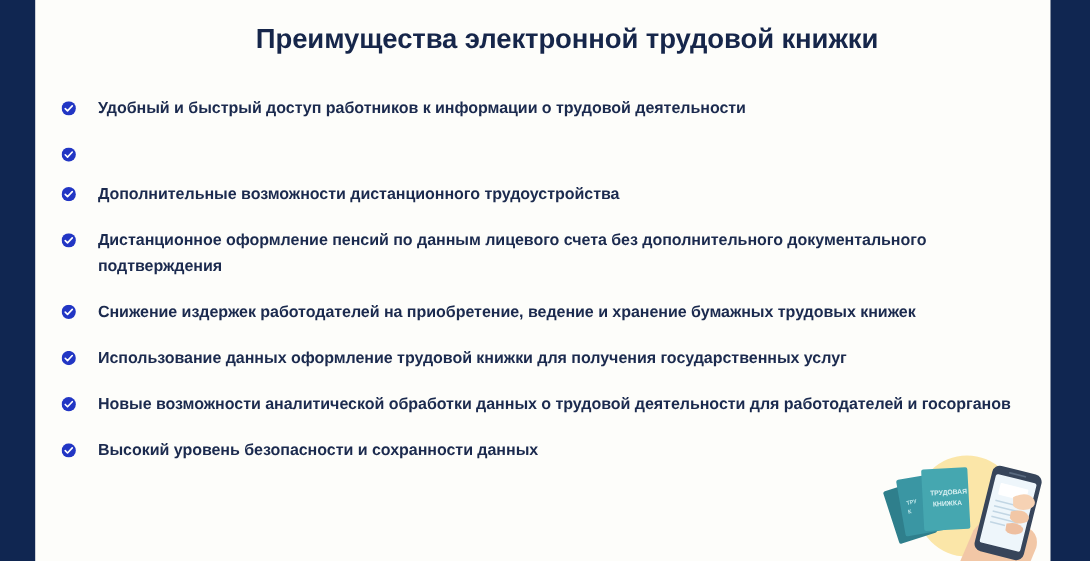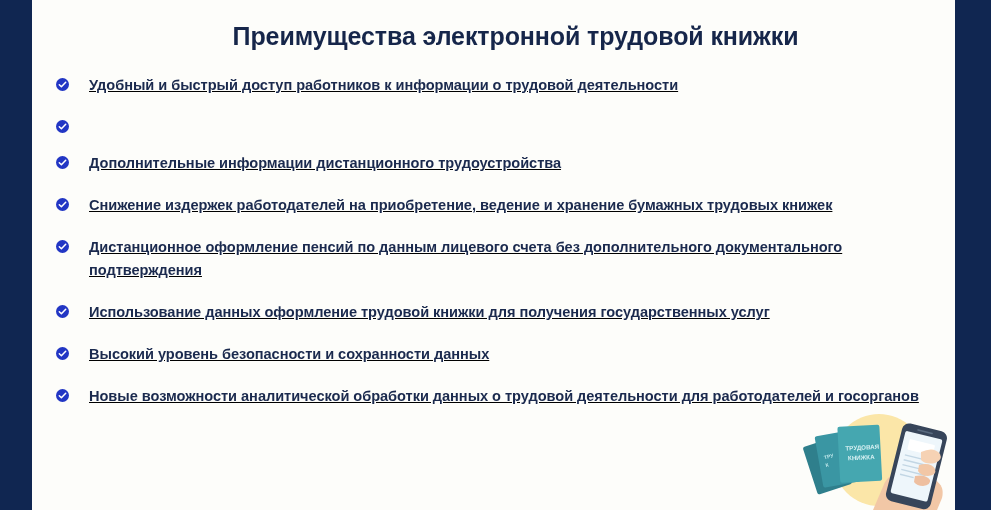--- a/index.html
+++ b/index.html
@@ -34,24 +34,23 @@
     font-size: 25px;
     font-weight: bold;
     color: #16264a;
     letter-spacing: -0.1px;
     white-space: nowrap;
     margin-left: 44px;
   }
 
   .bullets {
     position: absolute;
-    top: 74px;
+    top: 88px;
     left: 56px;
     right: 60px;
-    text-decoration: underline;
   }
   .bullet-row {
     display: flex;
     align-items: flex-start;
     margin-bottom: 19px;
   }
   .bullet-icon {
     flex: 0 0 auto;
     width: 13px;
     height: 13px;
@@ -109,71 +108,71 @@
       </span>
     </div>
 
     <div class="bullet-row">
       <span class="bullet-icon">
         <svg width="13" height="13" viewBox="0 0 13 13">
           <circle cx="6.5" cy="6.5" r="6.5" fill="#2236c4"></circle>
           <path d="M3.3 6.7 L5.4 8.8 L9.7 4.2" stroke="#ffffff" stroke-width="1.5" fill="none" stroke-linecap="round" stroke-linejoin="round"></path>
         </svg>
       </span>
-      <span class="bullet-text">Дополнительные информации дистанционного трудоустройства</span>
+      <span class="bullet-text">Дополнительные возможности дистанционного трудоустройства</span>
+    </div>
+
+    <div class="bullet-row">
+      <span class="bullet-icon">
+        <svg width="13" height="13" viewBox="0 0 13 13">
+          <circle cx="6.5" cy="6.5" r="6.5" fill="#2236c4"></circle>
+          <path d="M3.3 6.7 L5.4 8.8 L9.7 4.2" stroke="#ffffff" stroke-width="1.5" fill="none" stroke-linecap="round" stroke-linejoin="round"></path>
+        </svg>
+      </span>
+      <span class="bullet-text">Дистанционное оформление пенсий по данным лицевого счета без дополнительного документального подтверждения</span>
     </div>
 
     <div class="bullet-row">
       <span class="bullet-icon">
         <svg width="13" height="13" viewBox="0 0 13 13">
           <circle cx="6.5" cy="6.5" r="6.5" fill="#2236c4"></circle>
           <path d="M3.3 6.7 L5.4 8.8 L9.7 4.2" stroke="#ffffff" stroke-width="1.5" fill="none" stroke-linecap="round" stroke-linejoin="round"></path>
         </svg>
       </span>
       <span class="bullet-text">Снижение издержек работодателей на приобретение, ведение и хранение бумажных трудовых книжек</span>
     </div>
 
     <div class="bullet-row">
       <span class="bullet-icon">
         <svg width="13" height="13" viewBox="0 0 13 13">
           <circle cx="6.5" cy="6.5" r="6.5" fill="#2236c4"></circle>
           <path d="M3.3 6.7 L5.4 8.8 L9.7 4.2" stroke="#ffffff" stroke-width="1.5" fill="none" stroke-linecap="round" stroke-linejoin="round"></path>
         </svg>
       </span>
-      <span class="bullet-text">Дистанционное оформление пенсий по данным лицевого счета без дополнительного документального подтверждения</span>
-    </div>
-
-    <div class="bullet-row">
-      <span class="bullet-icon">
-        <svg width="13" height="13" viewBox="0 0 13 13">
-          <circle cx="6.5" cy="6.5" r="6.5" fill="#2236c4"></circle>
-          <path d="M3.3 6.7 L5.4 8.8 L9.7 4.2" stroke="#ffffff" stroke-width="1.5" fill="none" stroke-linecap="round" stroke-linejoin="round"></path>
-        </svg>
-      </span>
       <span class="bullet-text">Использование данных оформление трудовой книжки для получения государственных услуг</span>
     </div>
 
     <div class="bullet-row">
       <span class="bullet-icon">
         <svg width="13" height="13" viewBox="0 0 13 13">
           <circle cx="6.5" cy="6.5" r="6.5" fill="#2236c4"></circle>
           <path d="M3.3 6.7 L5.4 8.8 L9.7 4.2" stroke="#ffffff" stroke-width="1.5" fill="none" stroke-linecap="round" stroke-linejoin="round"></path>
         </svg>
       </span>
+      <span class="bullet-text">Новые возможности аналитической обработки данных о трудовой деятельности для работодателей и госорганов</span>
+    </div>
+
+    <div class="bullet-row">
+      <span class="bullet-icon">
+        <svg width="13" height="13" viewBox="0 0 13 13">
+          <circle cx="6.5" cy="6.5" r="6.5" fill="#2236c4"></circle>
+          <path d="M3.3 6.7 L5.4 8.8 L9.7 4.2" stroke="#ffffff" stroke-width="1.5" fill="none" stroke-linecap="round" stroke-linejoin="round"></path>
+        </svg>
+      </span>
       <span class="bullet-text">Высокий уровень безопасности и сохранности данных</span>
-    </div>
-
-    <div class="bullet-row">
-      <span class="bullet-icon">
-        <svg width="13" height="13" viewBox="0 0 13 13">
-          <circle cx="6.5" cy="6.5" r="6.5" fill="#2236c4"></circle>
-          <path d="M3.3 6.7 L5.4 8.8 L9.7 4.2" stroke="#ffffff" stroke-width="1.5" fill="none" stroke-linecap="round" stroke-linejoin="round"></path>
-        </svg>
-      </span>
-      <span class="bullet-text">Новые возможности аналитической обработки данных о трудовой деятельности для работодателей и госорганов</span>
     </div>
 
   </div>
 
   <div class="illustration">
     <svg width="160" height="102" viewBox="0 0 160 102">
 
       <circle cx="84" cy="52" r="46" fill="#fbe6a8"></circle>
 
       <g>

